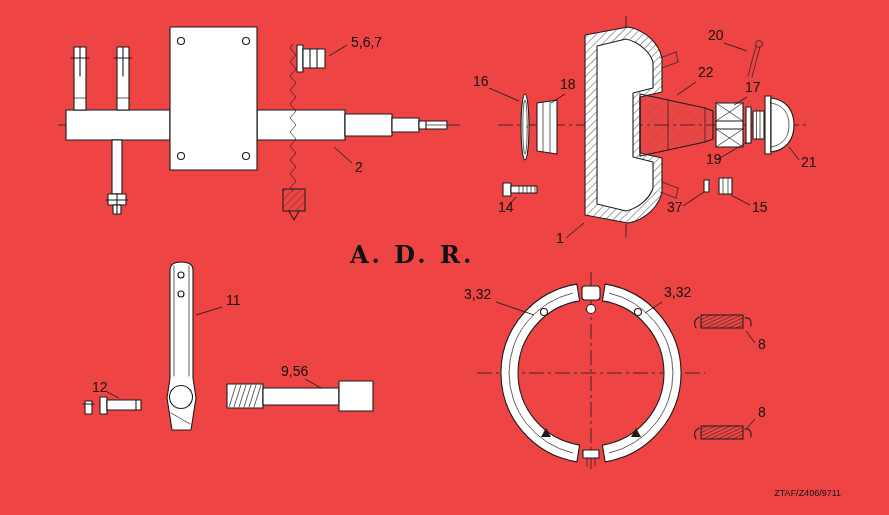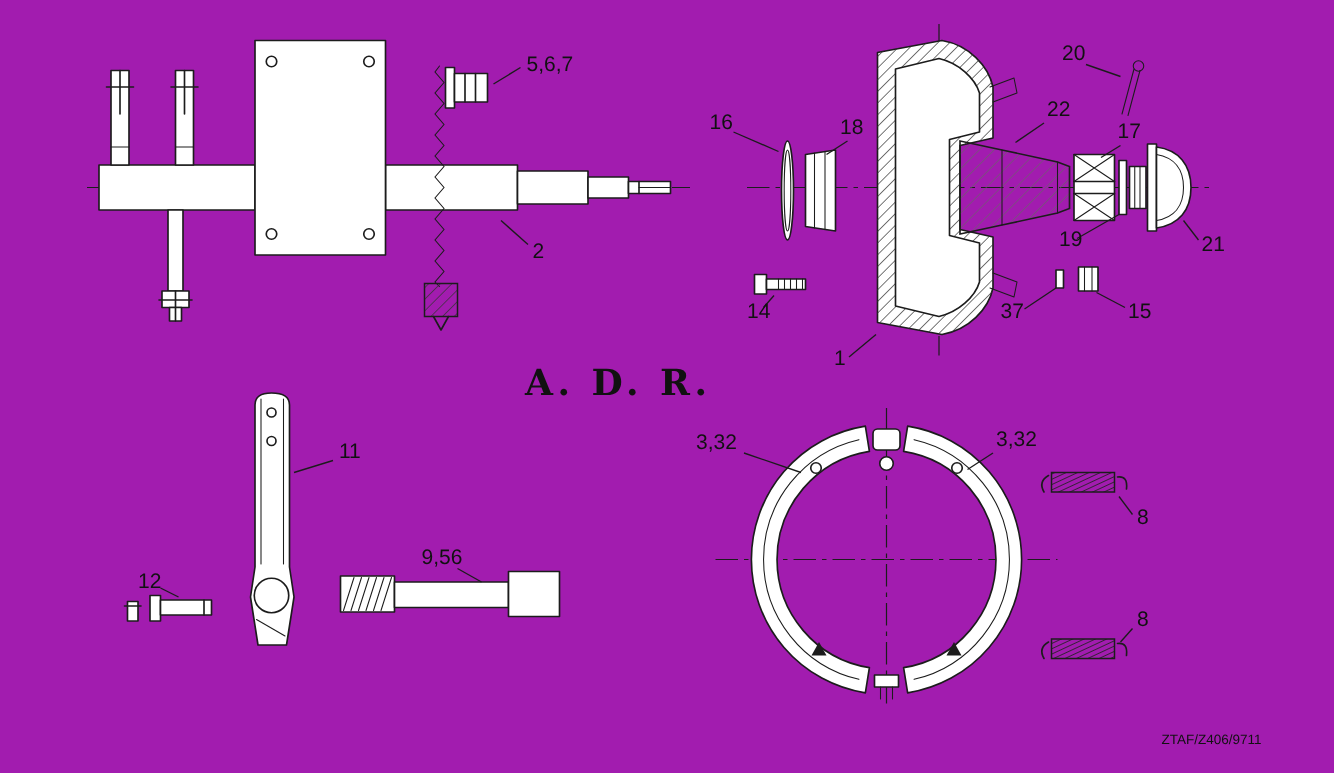--- a/index.html
+++ b/index.html
@@ -1,16 +1,16 @@
 <!DOCTYPE html>
 <html><head>
 <meta charset="utf-8">
 <style>
   html,body{margin:0;padding:0;background:#ffffff;}
-  .stage{position:relative;width:889px;height:515px;background:#a21caf;overflow:hidden;}
+  .stage{position:relative;width:889px;height:515px;background:#ef4444;overflow:hidden;}
   svg{display:block;}
   .ln{stroke:#1c1c1c;stroke-width:1.1;fill:none;stroke-linejoin:round;stroke-linecap:round;}
   .thin{stroke:#1c1c1c;stroke-width:0.7;fill:none;stroke-linecap:round;}
   .fw{stroke:#1c1c1c;stroke-width:1.1;fill:#ffffff;stroke-linejoin:round;}
   .fh{stroke:#1c1c1c;stroke-width:1;fill:url(#hatch);}
   .fh2{stroke:#1c1c1c;stroke-width:1.1;fill:url(#hatch2);}
   .ring{fill:url(#hatch);stroke:none;}
   .coil{fill:url(#coil);stroke:#1c1c1c;stroke-width:1;}
   .cl{stroke:#1c1c1c;stroke-width:0.8;fill:none;stroke-dasharray:15 4 3 4;}
   .ldr{stroke:#1c1c1c;stroke-width:0.9;fill:none;}

